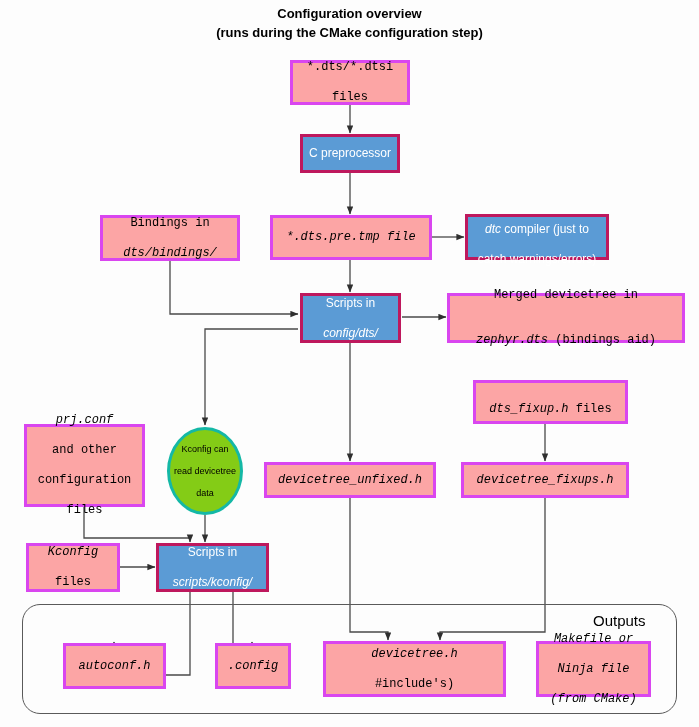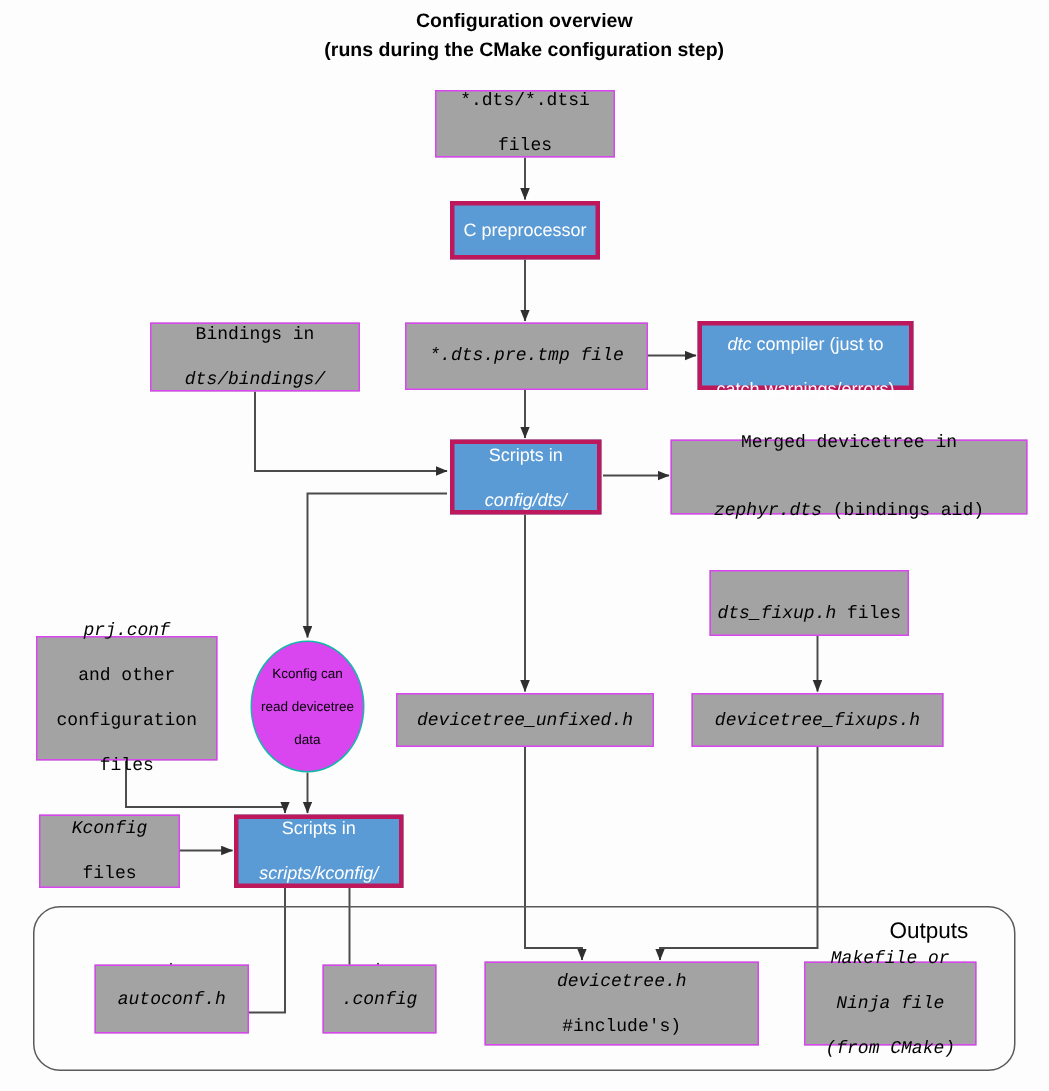--- a/index.html
+++ b/index.html
@@ -40,37 +40,37 @@
     position: absolute;
     box-sizing: border-box;
     display: flex;
     align-items: center;
     justify-content: center;
     text-align: center;
     line-height: 15px;
     white-space: pre-line;
   }
   .node.yellow {
-    background: #a3a3a3;
-    border: 1px solid #d946ef;
+    background: #fca5a5;
+    border: 3px solid #d946ef;
     font-family: "Liberation Mono", "DejaVu Sans Mono", monospace;
     font-size: 12px;
     color: #000;
   }
   .node.blue {
     background: #5b9bd5;
     border: 3px solid #be185d;
     font-family: "Liberation Sans", sans-serif;
     font-size: 12px;
     color: #ffffff;
     line-height: 15px;
   }
   .node.circle {
-    background: #d946ef;
-    border: 1px solid #14b8a6;
+    background: #84cc16;
+    border: 3px solid #14b8a6;
     border-radius: 50%;
     font-family: "Liberation Sans", sans-serif;
     font-size: 9px;
     color: #000;
     line-height: 11px;
   }
   .node em {
     font-style: italic;
   }
   .group-box {
@@ -180,21 +180,21 @@
 
   <div class="node yellow" style="left:447px; top:293px; width:238px; height:50px;">
     <div>
       <div>Merged devicetree in</div>
       <div>
         <em>zephyr.dts</em><span> (bindings aid)</span>
       </div>
     </div>
   </div>
 
-  <div class="node yellow" style="left:473px; top:380px; width:133px; height:44px;text-align:right;">
+  <div class="node yellow" style="left:473px; top:380px; width:155px; height:44px;text-align:right;">
     <div>
       <em>dts_fixup.h</em><span> files</span>
     </div>
   </div>
 
   <div class="node yellow" style="left:24px; top:424px; width:121px; height:83px;">
     <div>
       <div style="font-style:italic">prj.conf</div>
       <div>and other</div>
       <div>configuration</div>

